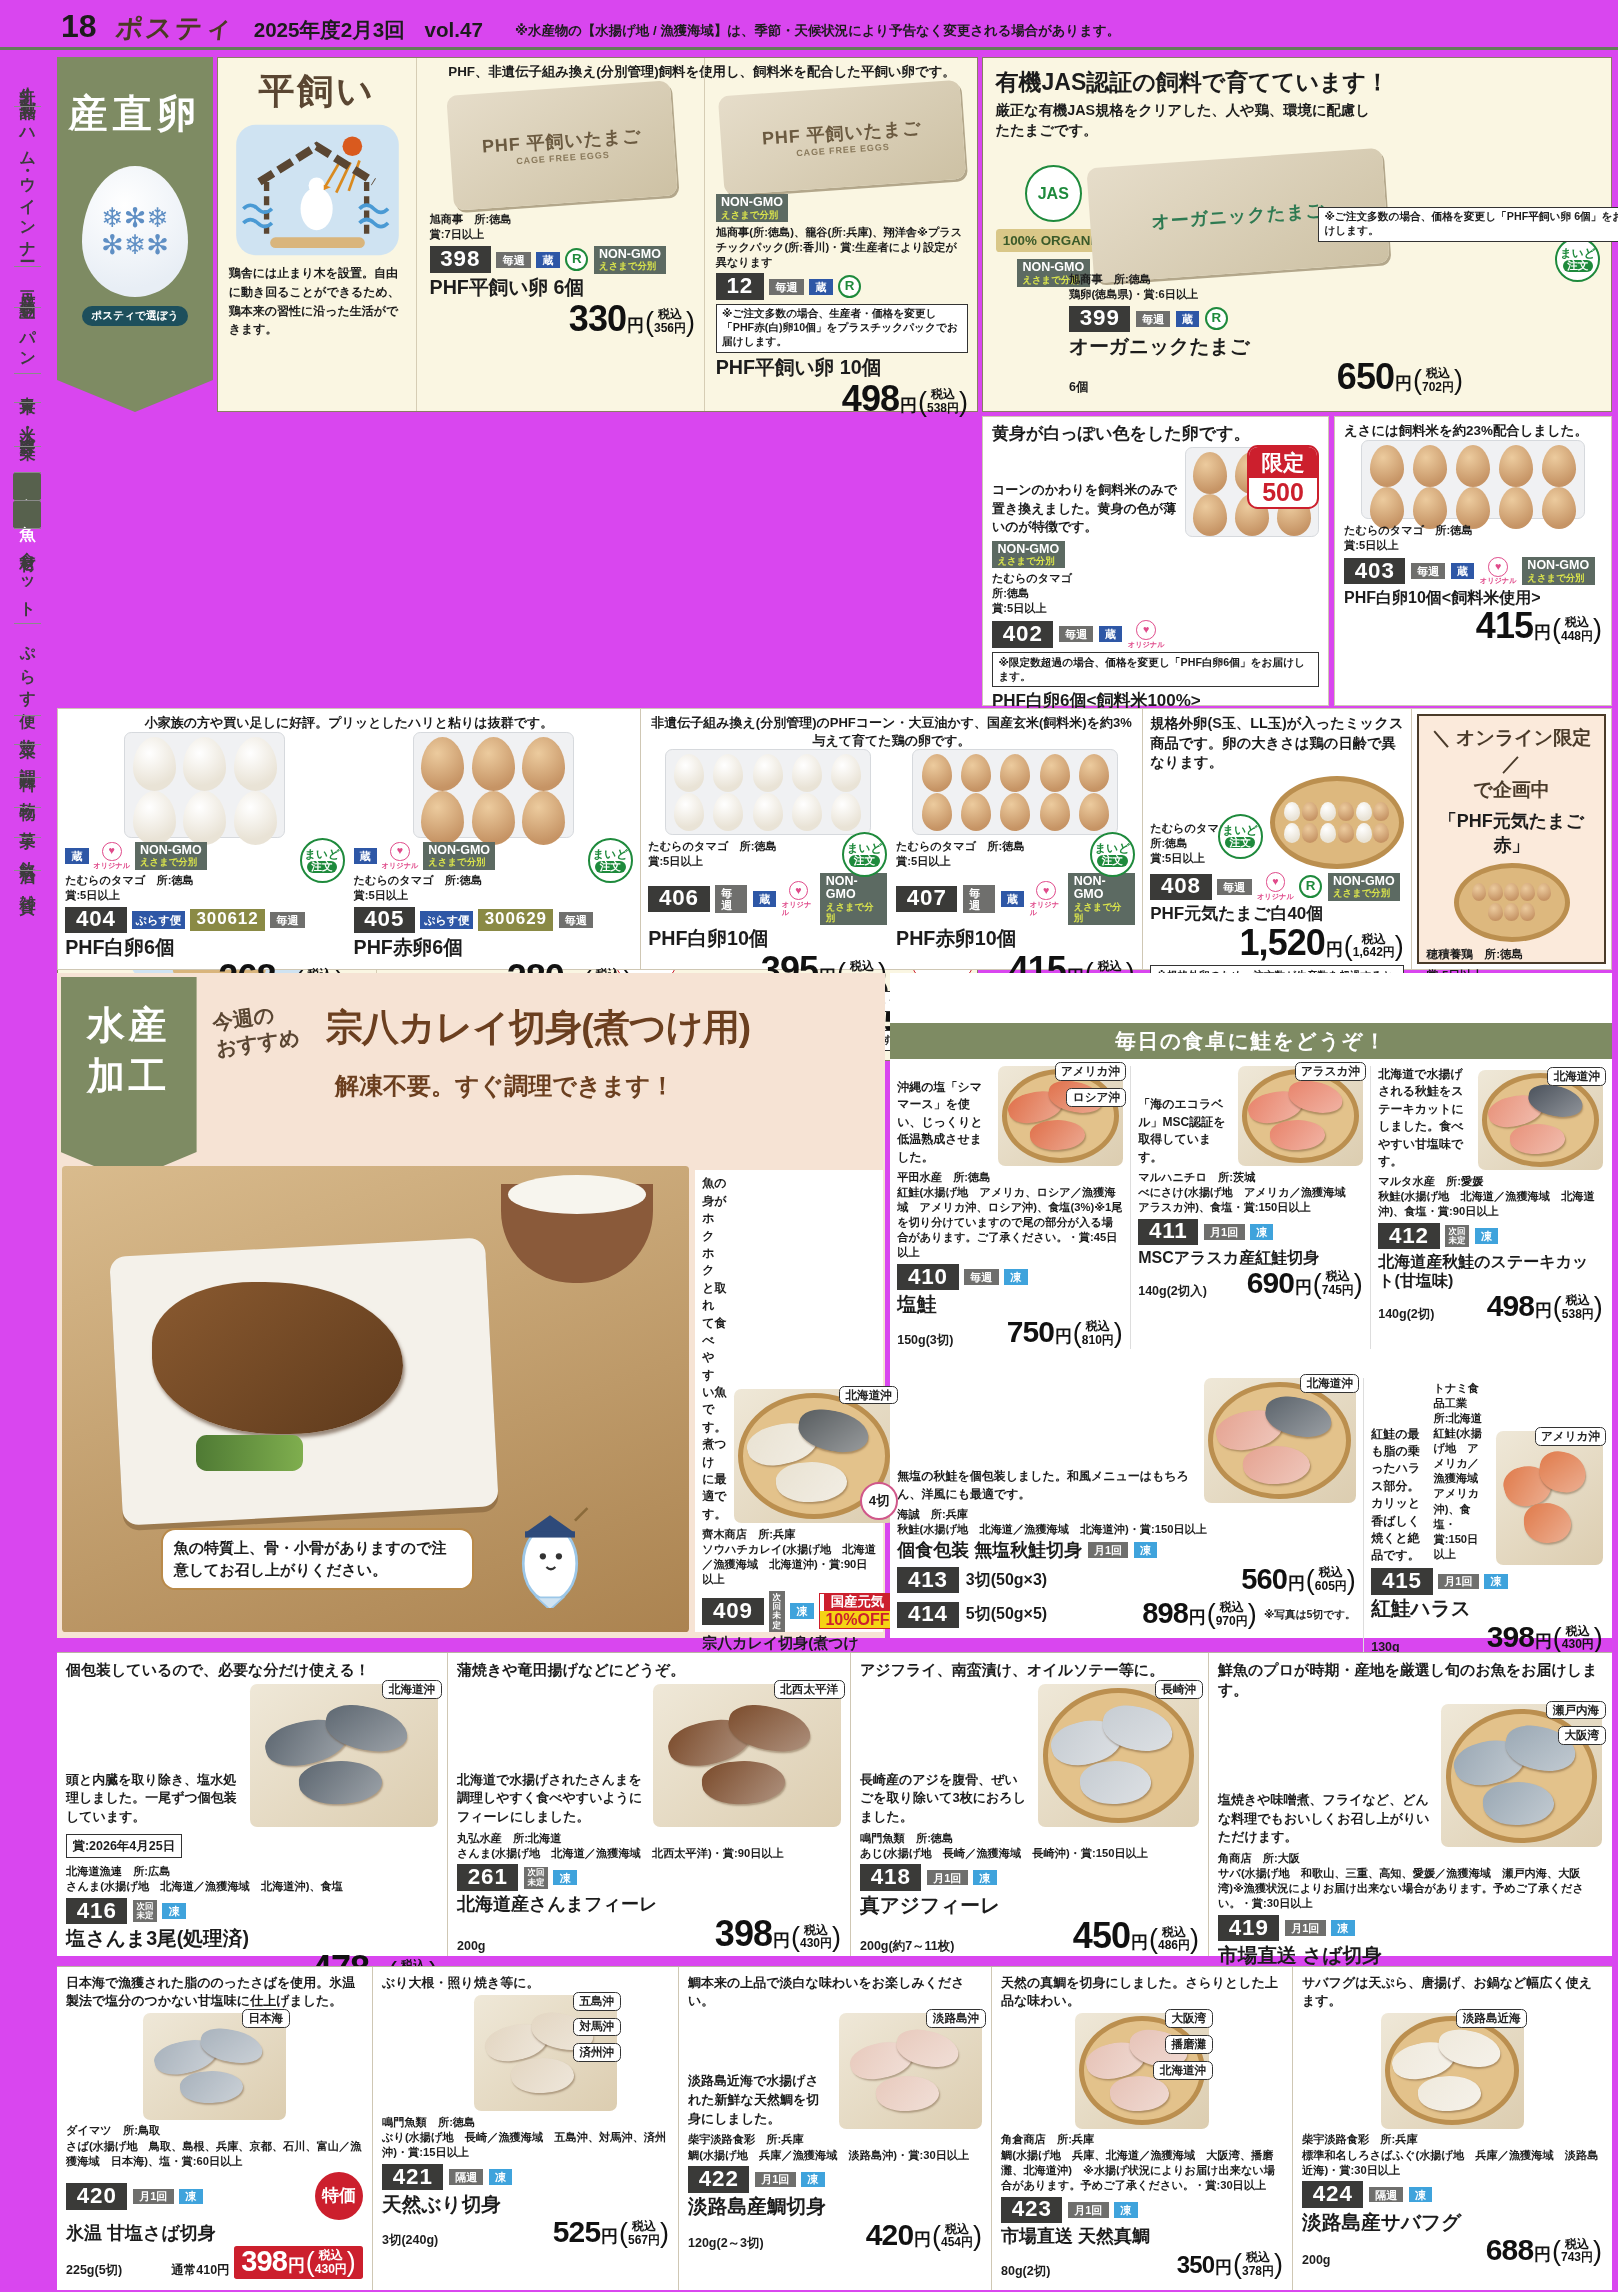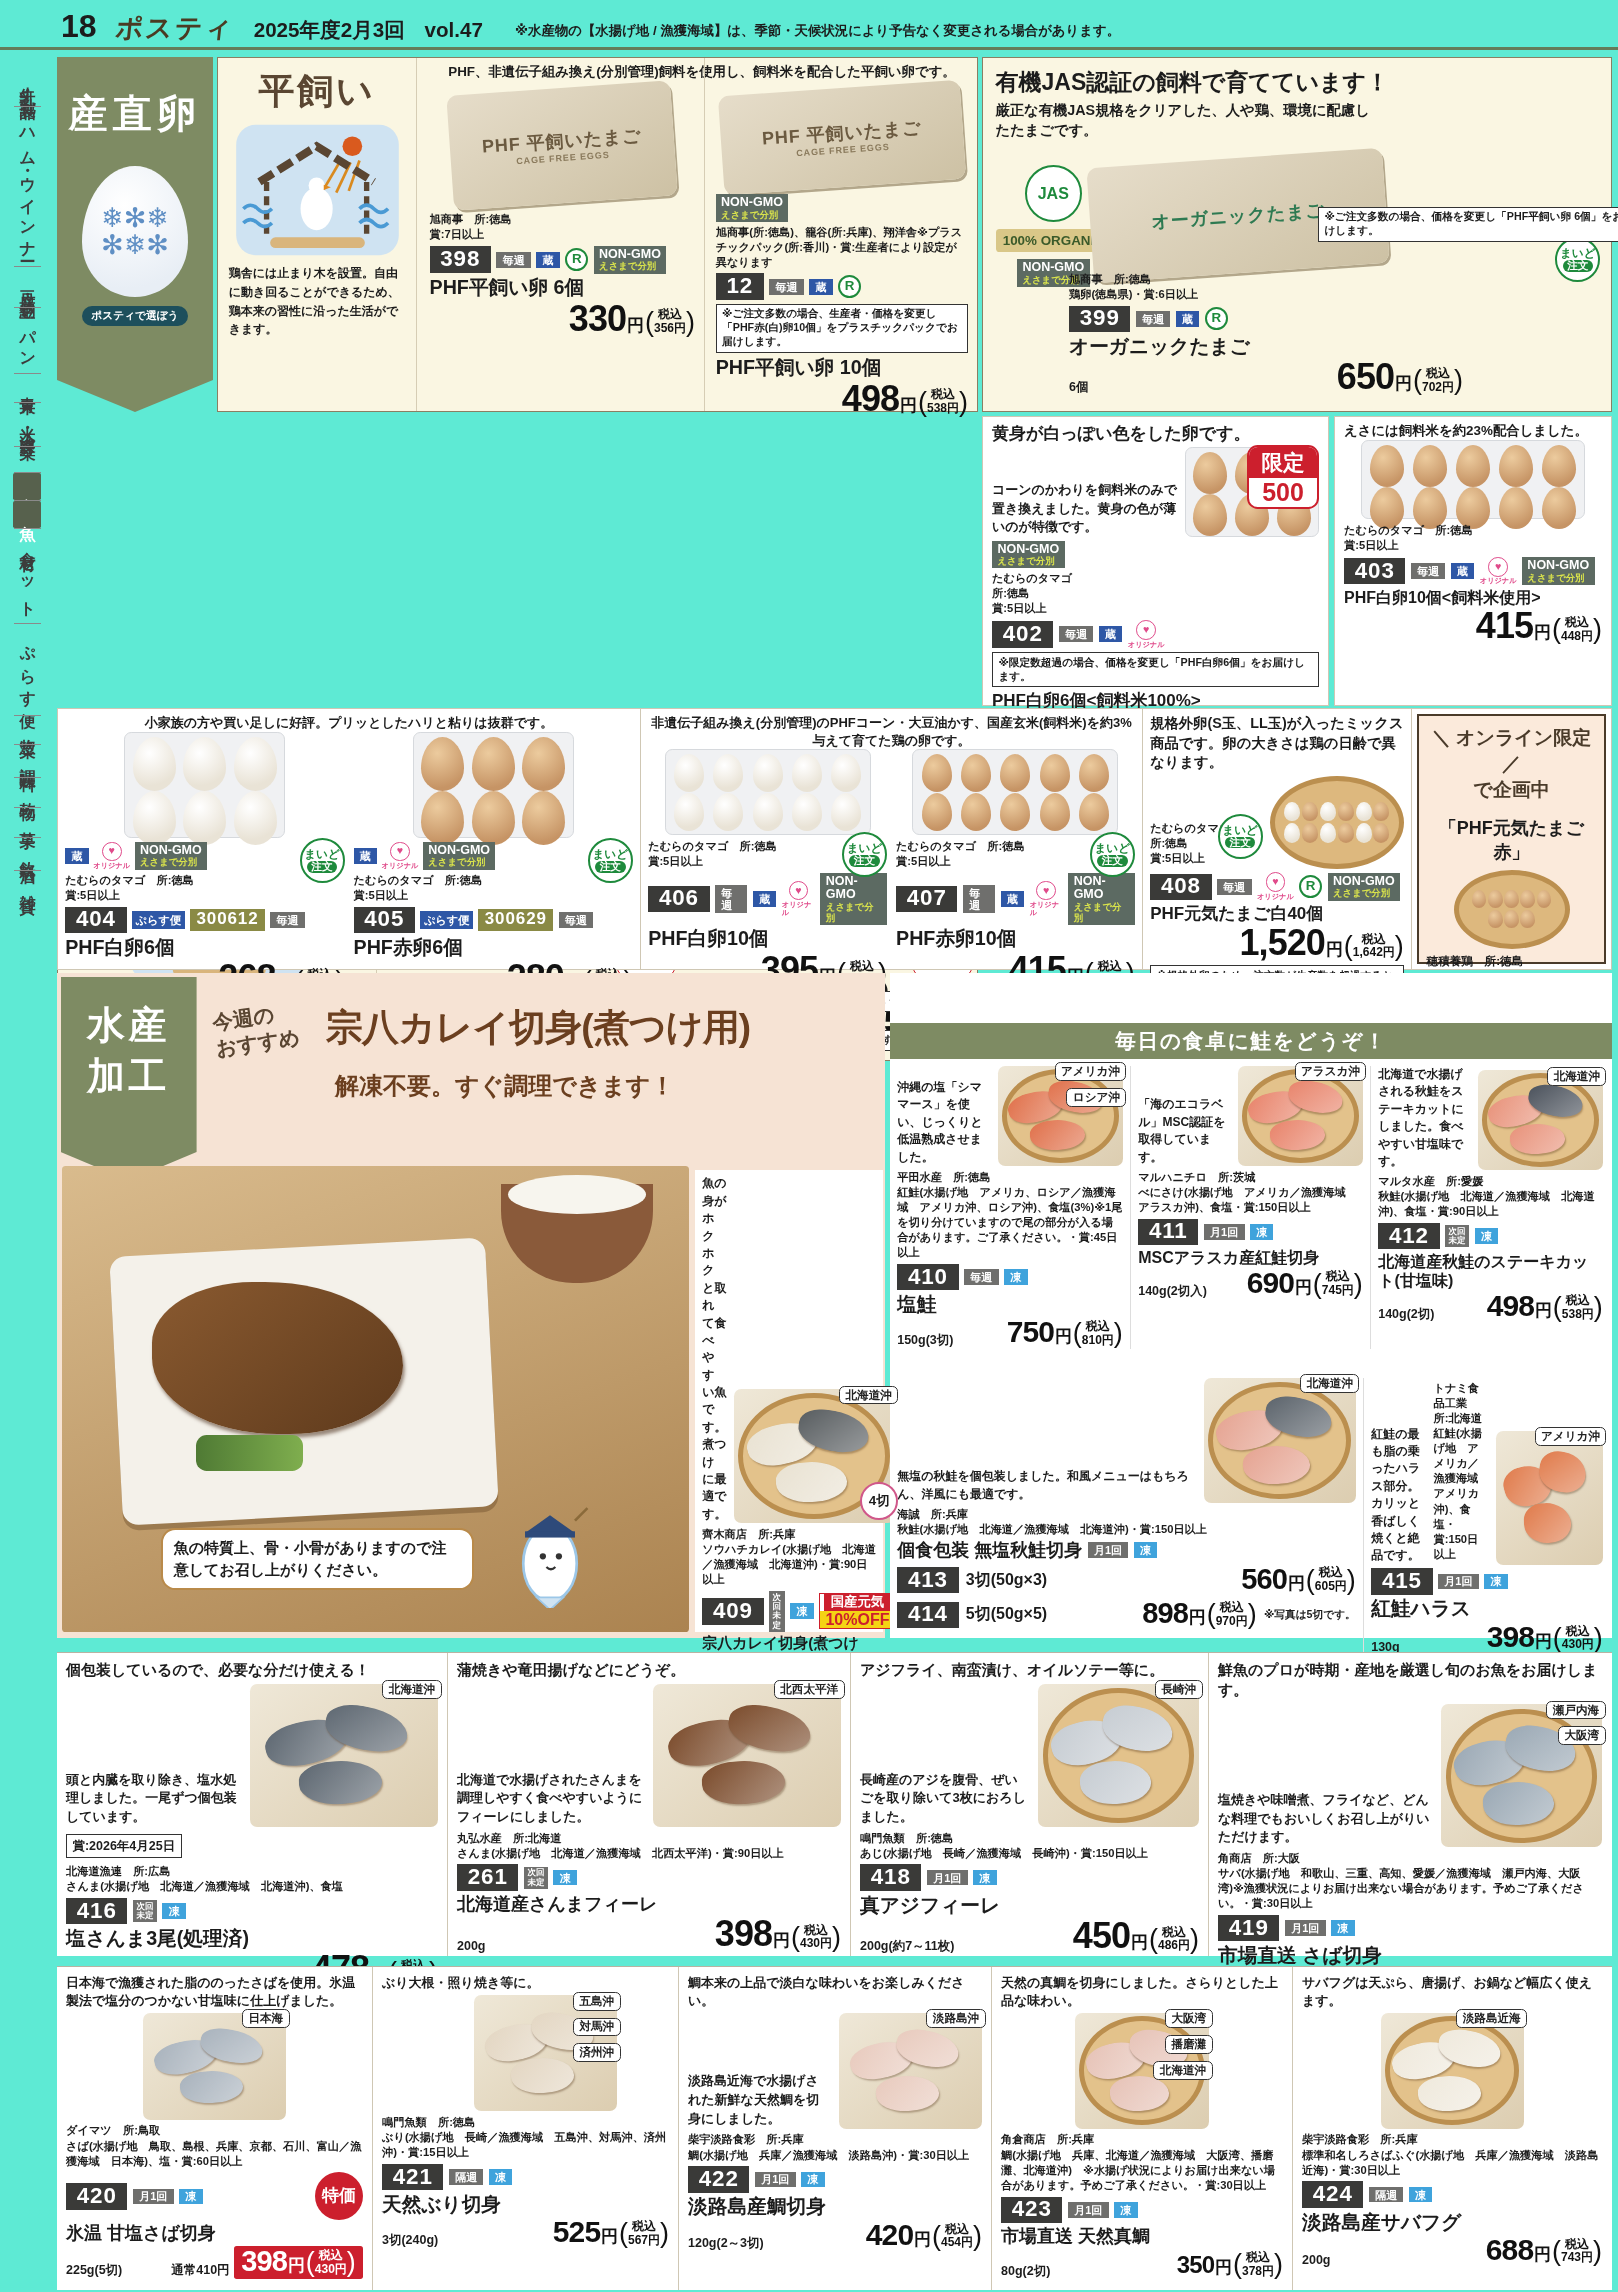--- a/index.html
+++ b/index.html
@@ -1,16 +1,16 @@
 <!DOCTYPE html>
 <html style="font-size:14.3px"><head>
 <meta charset="utf-8">
 <style>
   html,body{margin:0;padding:0;background:#888;}
-  #page{position:relative;width:1618px;height:2293px;background:#5eead4;overflow:hidden;
+  #page{position:relative;width:1618px;height:2293px;background:#d946ef;overflow:hidden;
         font-family:"Liberation Sans","DejaVu Sans",sans-serif;color:#1c1c1c;}
   [data-name]{box-sizing:border-box;}
   .pre{white-space:pre-line;}
   
   #topbar{position:absolute;left:0;top:0;width:1618px;height:50px;display:flex;align-items:flex-end;
           gap:19.7px;padding:3.6px 9px 5.4px 61px;border-bottom:3.6px solid #647c5a;}
   #pageno{font-size:32px;font-weight:bold;line-height:1;}
   #logo{font-size:27px;font-weight:900;color:#4a3b23;transform:skewX(-6deg);letter-spacing:1.8px;line-height:1;}
   #edition,#vol{font-size:20.6px;font-weight:bold;line-height:1.1;}
   #notice{font-size:13.4px;font-weight:bold;margin-left:12.5px;line-height:1.2;padding-bottom:2.7px;}
@@ -144,21 +144,21 @@
   #panelG{left:57px;top:708px;width:1555px;height:262px;border:0.9px solid #cfc7b4;display:flex;background:#fff;}
   .gcol{padding:5.4px 7.2px;position:relative;}
   .gcol+.gcol{border-left:0.9px solid #cfc7b4;}
   .g-head{font-size:13px;font-weight:bold;text-align:center;line-height:1.35;}
   .g-pair{display:flex;gap:9px;}
   .g-pair .card{flex:1;}
   #g1{width:582px;} #g2{width:502px;} #g3{width:269px;} #g4{flex:1;padding:5.4px;}
   .g2-foot{margin-top:1.8px;}
   .online{height:100%;border:2.7px solid #4a3b2a;background:#fbeadb;padding:9px 7.2px;text-align:center;}
   .ol-t1{font-size:19px;font-weight:900;color:#4a3b2a;}
-  .ol-t2{font-size:19px;font-weight:900;color:#4a3b2a;margin-bottom:13px;}
+  .ol-t2{font-size:19px;font-weight:900;color:#4a3b2a;margin-bottom:6px;}
   .ol-p{font-size:18px;font-weight:900;margin:1.8px 0 5.4px;}
   .ol-maker{font-size:11.6px;font-weight:bold;margin-top:5.4px;text-align:left;}
   .ol-icons{display:flex;gap:5.4px;justify-content:flex-start;margin:5.4px 0;}
   .ol-cta{font-size:13.4px;font-weight:bold;text-align:left;line-height:1.4;}
   
   #panelH{left:57px;top:973px;width:1555px;height:665px;}
   .h-left{position:absolute;left:0;top:0;width:828px;height:665px;background:#f6e3d4;}
   .hl-badge{position:absolute;left:3.6px;top:3.6px;width:136px;height:204px;background:#7e8b63;color:#fff;
             clip-path:polygon(0 0,100% 0,100% 86%,50% 100%,0 86%);display:flex;align-items:flex-start;justify-content:center;
             font-size:38px;font-weight:900;letter-spacing:3.6px;line-height:1.35;padding-top:23px;text-align:center;}

